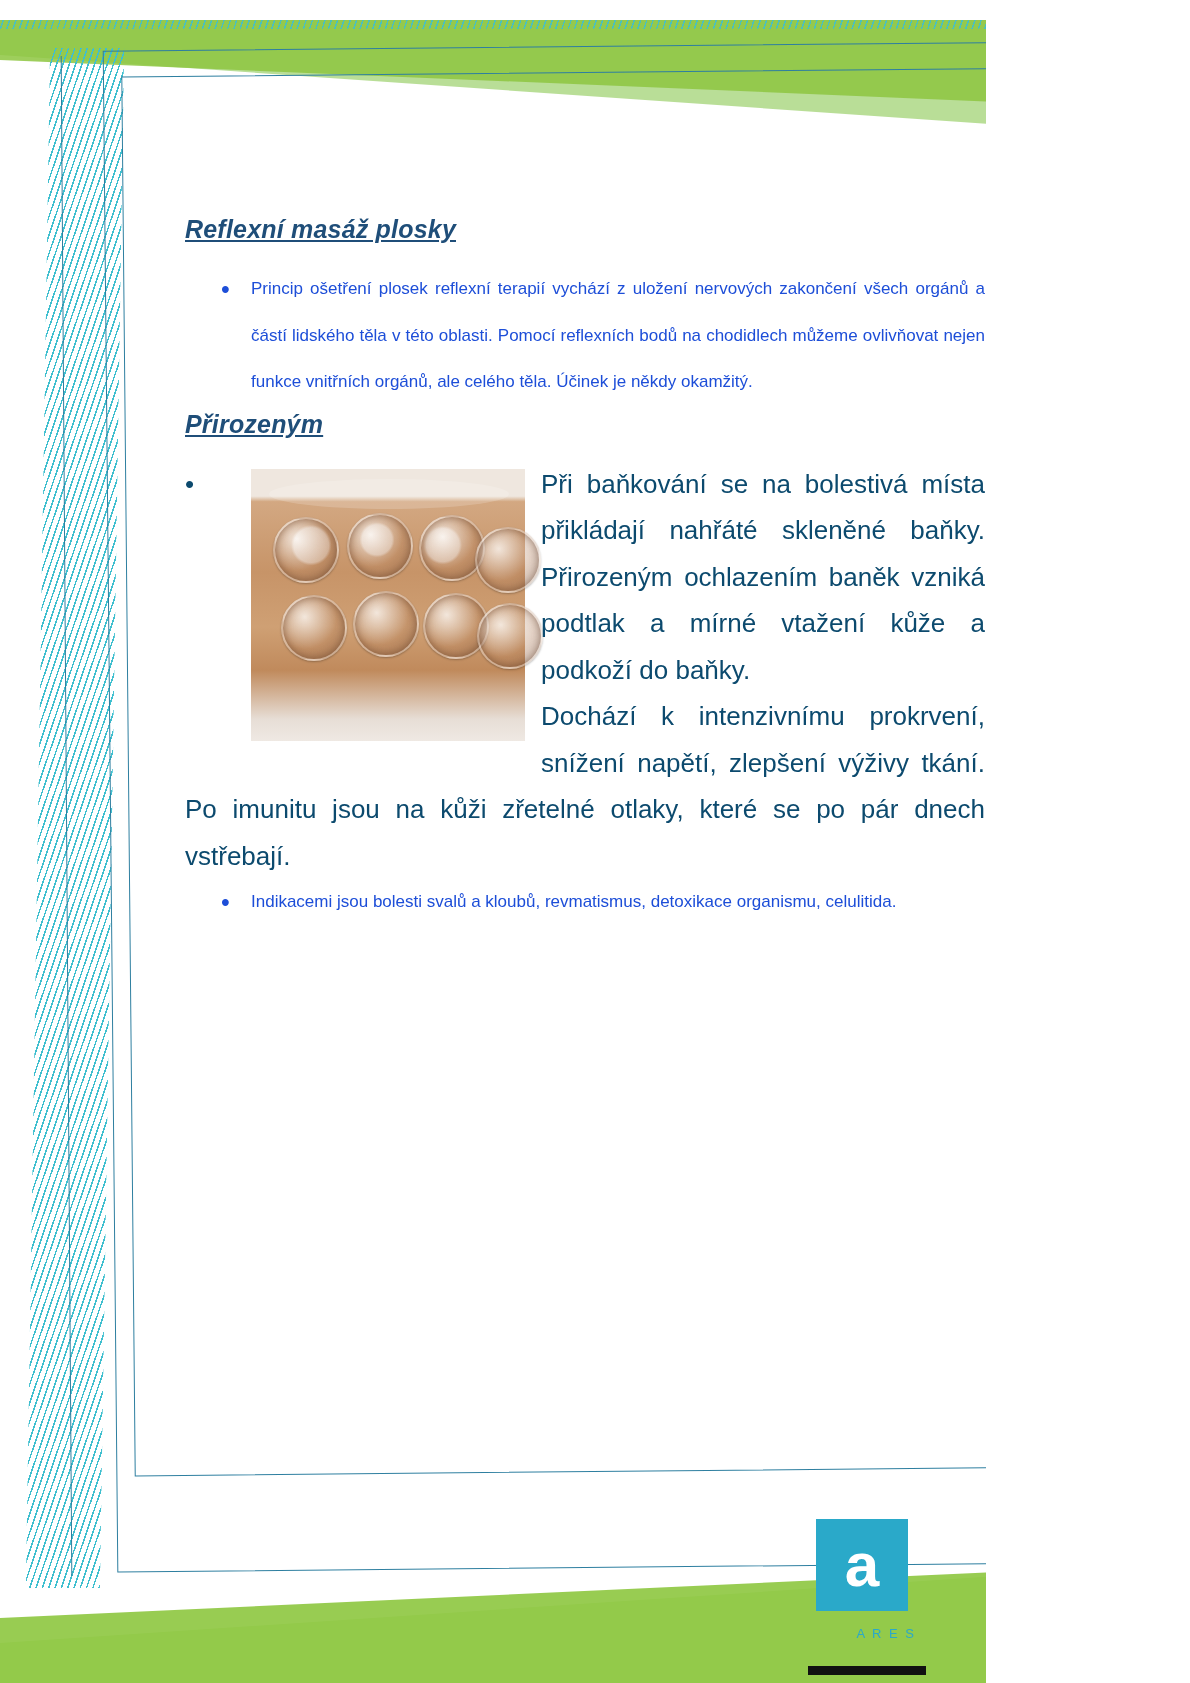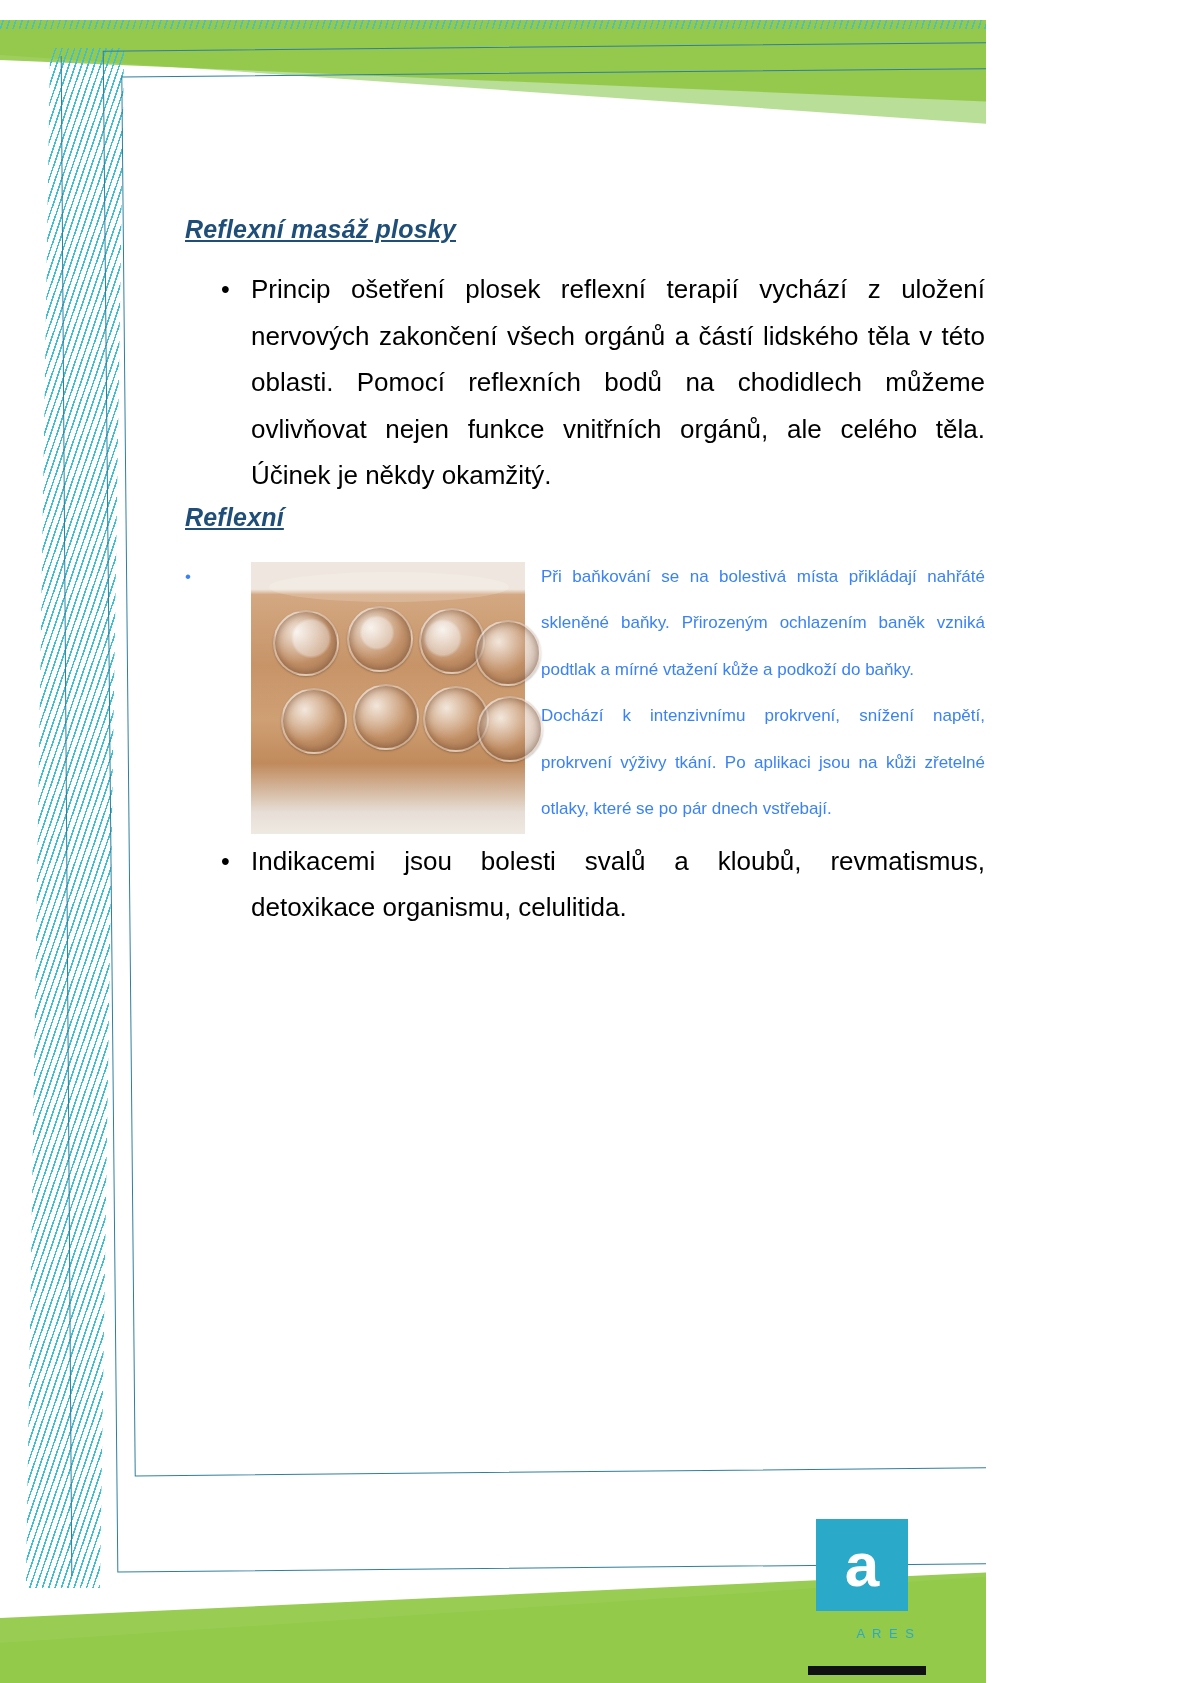--- a/index.html
+++ b/index.html
@@ -131,38 +131,38 @@
   }
   ul.bullets {
     list-style: none;
     margin: 0;
     padding: 0;
   }
   ul.bullets > li {
     position: relative;
     padding-left: 66px;
     margin-bottom: 4px;
-    font-size: 26px;
+    font-size: 17px;
     line-height: 46.5px;
     text-align: justify;
-    color: #000000;
+    color: #1d4ed8;
   }
   ul.bullets > li::before {
     content: "\2022";
     position: absolute;
     left: 36px;
     top: 0;
     font-size: 25px;
     line-height: 46.5px;
   }
   .para-plain {
-    font-size: 17px;
+    font-size: 26px;
     line-height: 46.5px;
     text-align: justify;
-    color: #3b82f6;
+    color: #0c4a6e;
     margin: 0;
   }
 
   
   .cupping-block {
     position: relative;
     overflow: hidden;
   }
   .photo {
     float: left;
@@ -255,38 +255,38 @@
   <div class="frame-vert-right"></div>
 
   <div class="content">
 
     <h2 class="section-title">Reflexní masáž plosky</h2>
 
     <ul class="bullets">
       <li>Princip ošetření plosek reflexní terapií vychází z uložení nervových zakončení všech orgánů a částí lidského těla v této oblasti. Pomocí reflexních bodů na chodidlech můžeme ovlivňovat nejen funkce vnitřních orgánů, ale celého těla. Účinek je někdy okamžitý.</li>
     </ul>
 
-    <h2 class="section-title section-two-title">Reflexní</h2>
+    <h2 class="section-title section-two-title">Přirozeným</h2>
 
     <div class="cupping-block">
       <div class="photo">
         <div class="cup" style="left:22px; top:48px;"></div>
         <div class="cup" style="left:96px; top:44px;"></div>
         <div class="cup" style="left:168px; top:46px;"></div>
         <div class="cup" style="left:224px; top:58px;"></div>
         <div class="cup" style="left:30px; top:126px;"></div>
         <div class="cup" style="left:102px; top:122px;"></div>
         <div class="cup" style="left:172px; top:124px;"></div>
         <div class="cup" style="left:226px; top:134px;"></div>
         <div class="rim" style="left:18px; top:10px; width:240px; height:30px;"></div>
       </div>
 
       <p class="para-plain bullet-inline" style="padding-left:36px; margin-bottom:0;">Při baňkování se na bolestivá místa přikládají nahřáté skleněné baňky. Přirozeným ochlazením baněk vzniká podtlak a mírné vtažení kůže a podkoží do baňky.</p>
 
-      <p class="para-plain" style="padding-left:0; margin-top:0;">Dochází k intenzivnímu prokrvení, snížení napětí, prokrvení výživy tkání. Po aplikaci jsou na kůži zřetelné otlaky, které se po pár dnech vstřebají.</p>
+      <p class="para-plain" style="padding-left:0; margin-top:0;">Dochází k intenzivnímu prokrvení, snížení napětí, zlepšení výživy tkání. Po imunitu jsou na kůži zřetelné otlaky, které se po pár dnech vstřebají.</p>
     </div>
 
     <ul class="bullets">
       <li>Indikacemi jsou bolesti svalů a kloubů, revmatismus, detoxikace organismu, celulitida.</li>
     </ul>
   </div>
 
   <div class="logo">a</div>
   <div class="logo-sub">A R E S</div>
   <div class="bottom-black-bar"></div>

